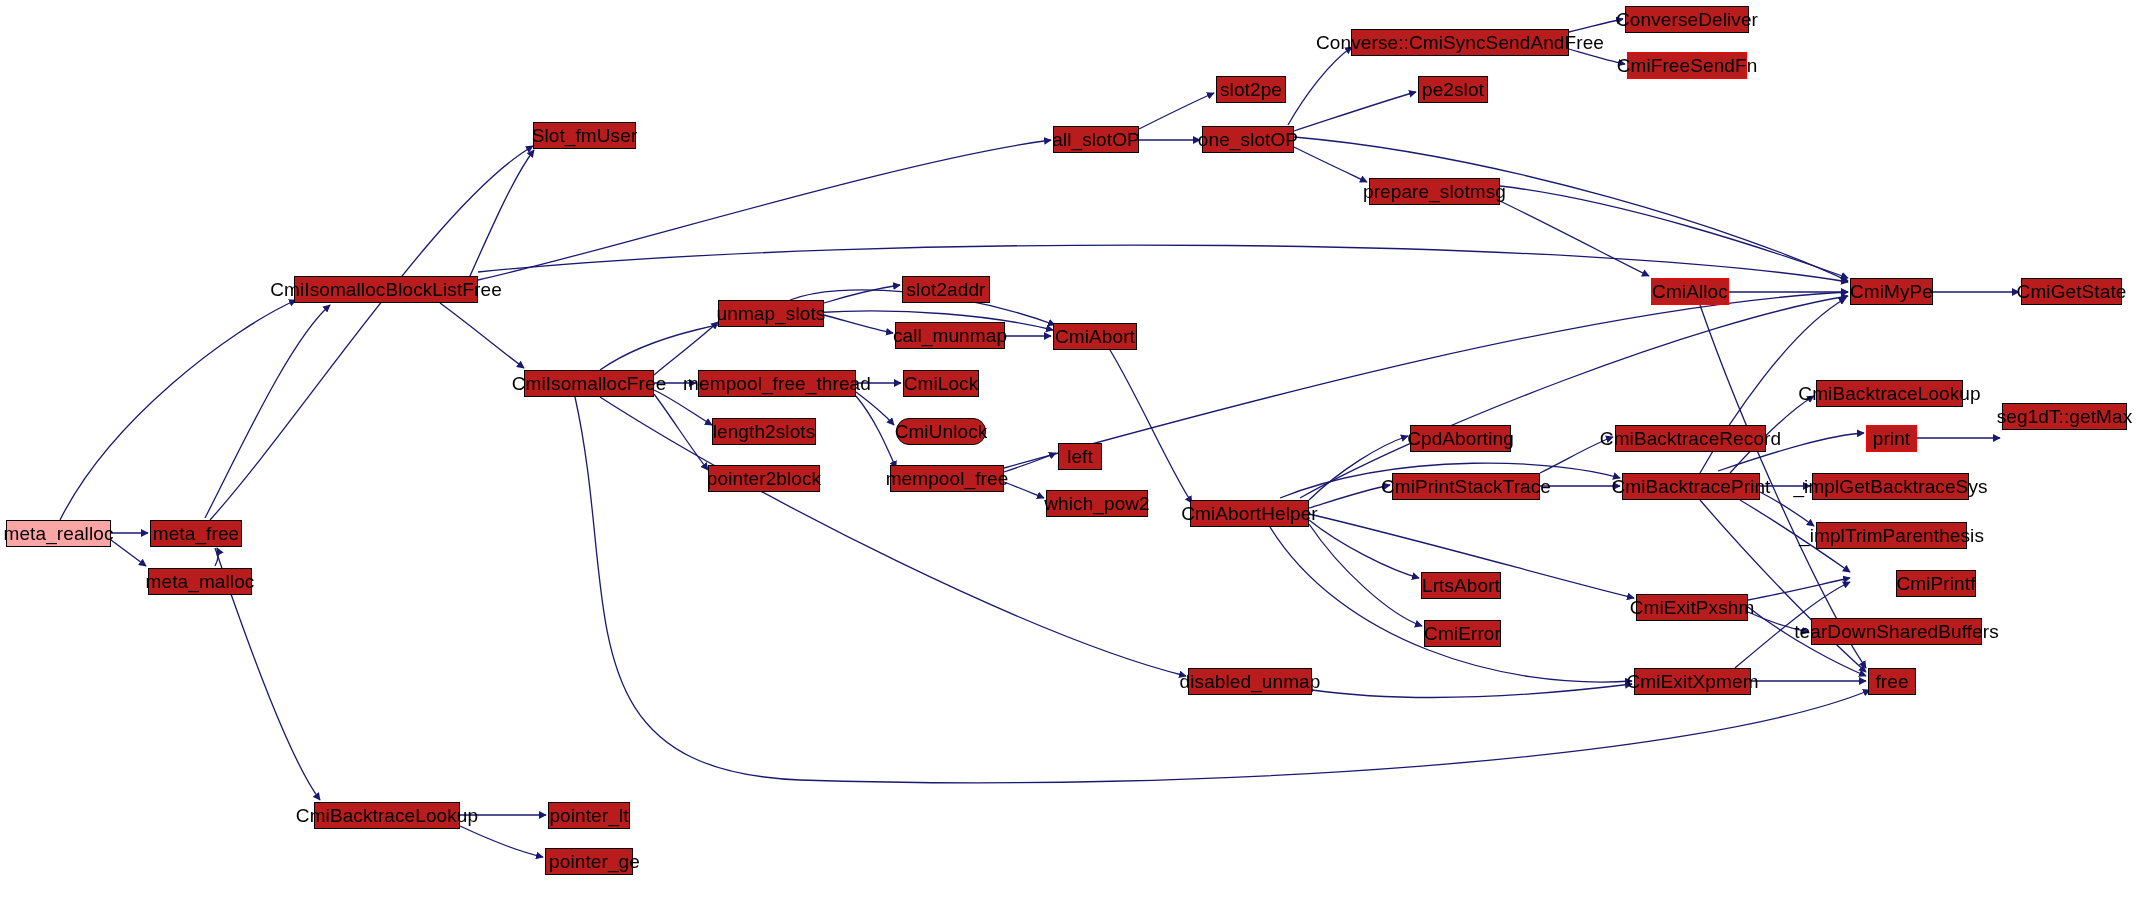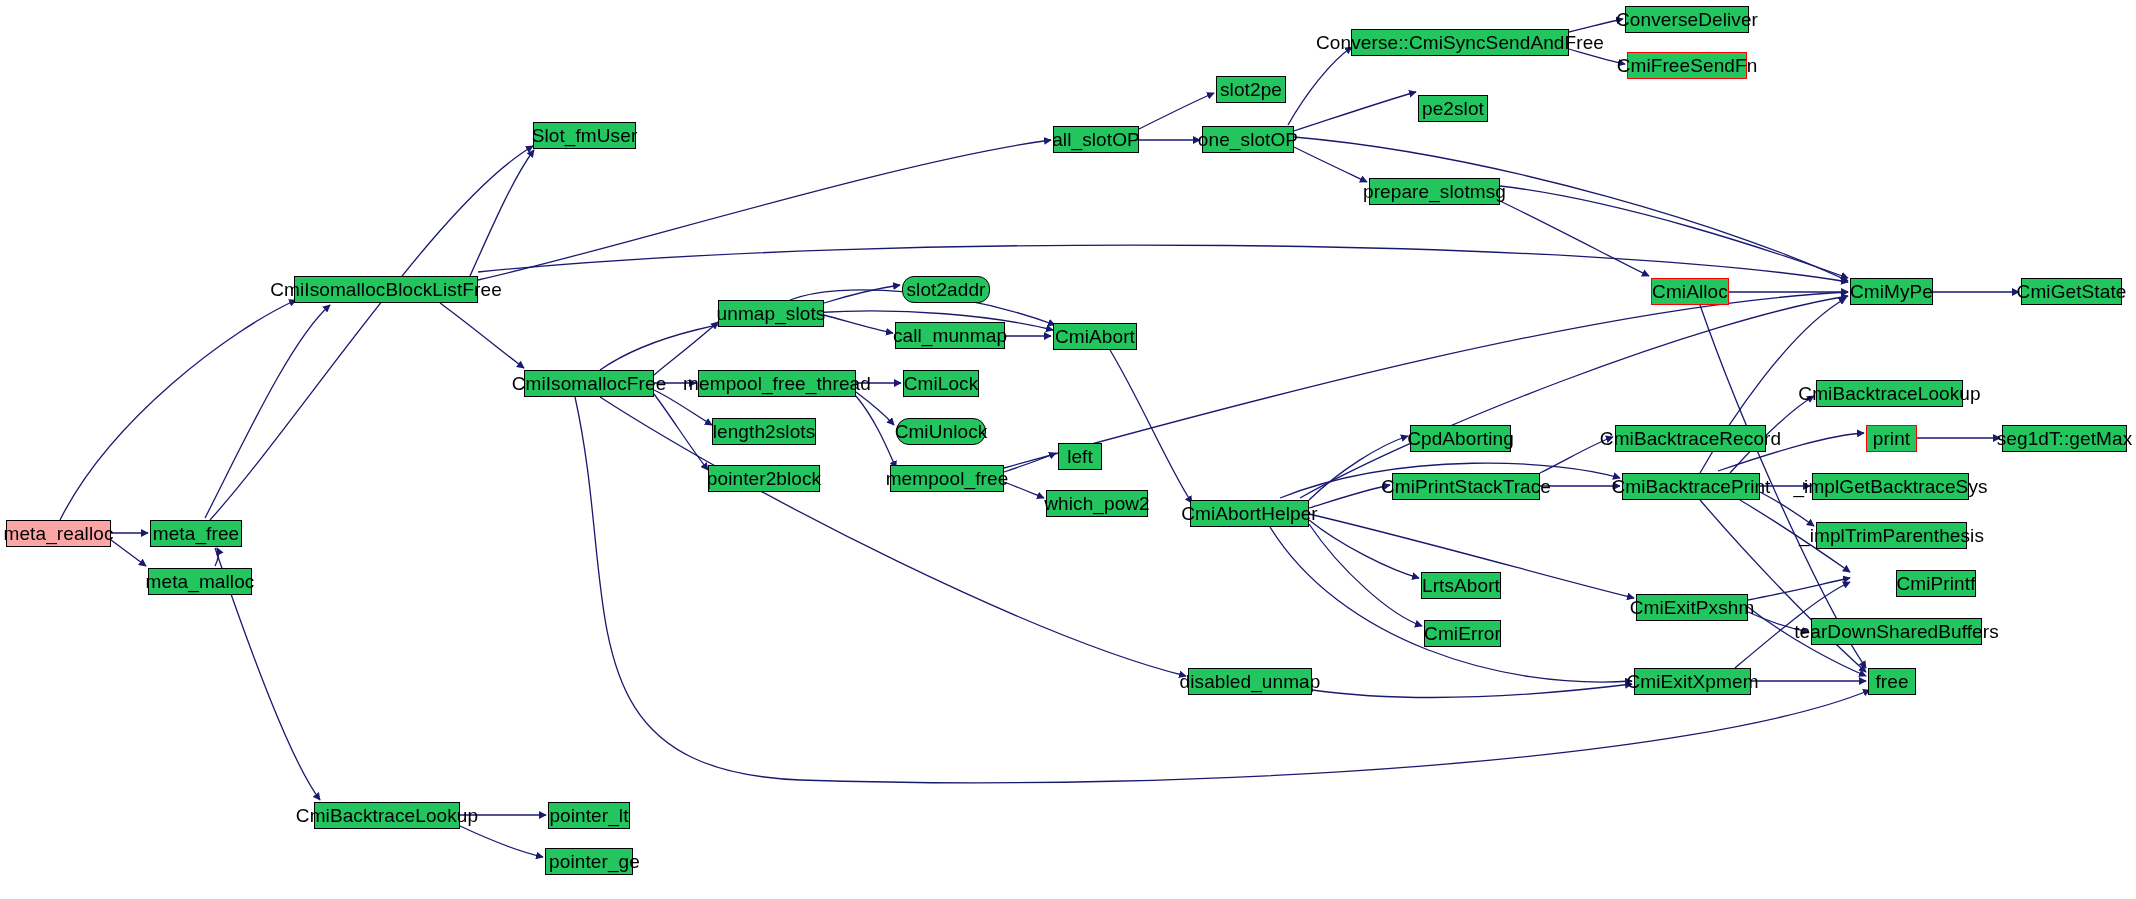--- a/index.html
+++ b/index.html
@@ -9,21 +9,21 @@
     height:899px;
     background:#ffffff;
     font-family:"Liberation Sans", sans-serif;
     overflow:hidden;
   }
   #edges{position:absolute;left:0;top:0;width:2136px;height:899px;}
   .node{
     position:absolute;
     box-sizing:border-box;
     border:1px solid #000000;
-    background:#22c55e;
+    background:#b91c1c;
     color:#000000;
     font-size:19px;
     line-height:1;
     display:flex;
     align-items:center;
     justify-content:center;
     white-space:nowrap;
     letter-spacing:0.1px;
   }
   .node.red{border-color:#ff0000;}
@@ -134,21 +134,21 @@
       </div>
       <div class="node" style="left: 548px; top: 802px; width: 82px; height: 27px;">
         <span>pointer_lt</span>
       </div>
       <div class="node" style="left: 545px; top: 848px; width: 88px; height: 27px; padding-left: 11px;">
         <span>pointer_ge</span>
       </div>
       <div class="node" style="left: 718px; top: 300px; width: 106px; height: 27px;">
         <span>unmap_slots</span>
       </div>
-      <div class="node" style="left: 902px; top: 276px; width: 88px; height: 27px; border-radius: 12px;">
+      <div class="node" style="left: 902px; top: 276px; width: 88px; height: 27px;">
         <span>slot2addr</span>
       </div>
       <div class="node" style="left: 895px; top: 322px; width: 110px; height: 27px;">
         <span>call_munmap</span>
       </div>
       <div class="node" style="left: 698px; top: 370px; width: 158px; height: 27px;">
         <span>mempool_free_thread</span>
       </div>
       <div class="node" style="left: 712px; top: 418px; width: 104px; height: 27px;">
         <span>length2slots</span>
@@ -176,21 +176,21 @@
       </div>
       <div class="node" style="left: 1053px; top: 126px; width: 86px; height: 27px;">
         <span>all_slotOP</span>
       </div>
       <div class="node" style="left: 1202px; top: 126px; width: 92px; height: 27px;">
         <span>one_slotOP</span>
       </div>
       <div class="node" style="left: 1216px; top: 76px; width: 70px; height: 27px;">
         <span>slot2pe</span>
       </div>
-      <div class="node" style="left: 1418px; top: 76px; width: 70px; height: 27px; margin-top: 19px;">
+      <div class="node" style="left: 1418px; top: 76px; width: 70px; height: 27px;">
         <span>pe2slot</span>
       </div>
       <div class="node" style="left: 1351px; top: 29px; width: 218px; height: 27px;">
         <span>Converse::CmiSyncSendAndFree</span>
       </div>
       <div class="node" style="left: 1625px; top: 6px; width: 124px; height: 27px;">
         <span>ConverseDeliver</span>
       </div>
       <div class="node red" style="left: 1627px; top: 52px; width: 120px; height: 27px;">
         <span>CmiFreeSendFn</span>
@@ -230,21 +230,21 @@
       </div>
       <div class="node" style="left: 1622px; top: 473px; width: 138px; height: 27px;">
         <span>CmiBacktracePrint</span>
       </div>
       <div class="node" style="left: 1816px; top: 380px; width: 147px; height: 27px; text-align: right;">
         <span>CmiBacktraceLookup</span>
       </div>
       <div class="node red" style="left: 1866px; top: 425px; width: 51px; height: 27px;">
         <span>print</span>
       </div>
-      <div class="node" style="left: 2002px; top: 425px; width: 125px; height: 27px;">
+      <div class="node" style="left: 2002px; top: 403px; width: 125px; height: 27px;">
         <span>seg1dT::getMax</span>
       </div>
       <div class="node" style="left: 1812px; top: 473px; width: 157px; height: 27px;">
         <span>_implGetBacktraceSys</span>
       </div>
       <div class="node" style="left: 1816px; top: 522px; width: 151px; height: 27px;">
         <span>_implTrimParenthesis</span>
       </div>
       <div class="node" style="left: 1636px; top: 594px; width: 112px; height: 27px;">
         <span>CmiExitPxshm</span>

